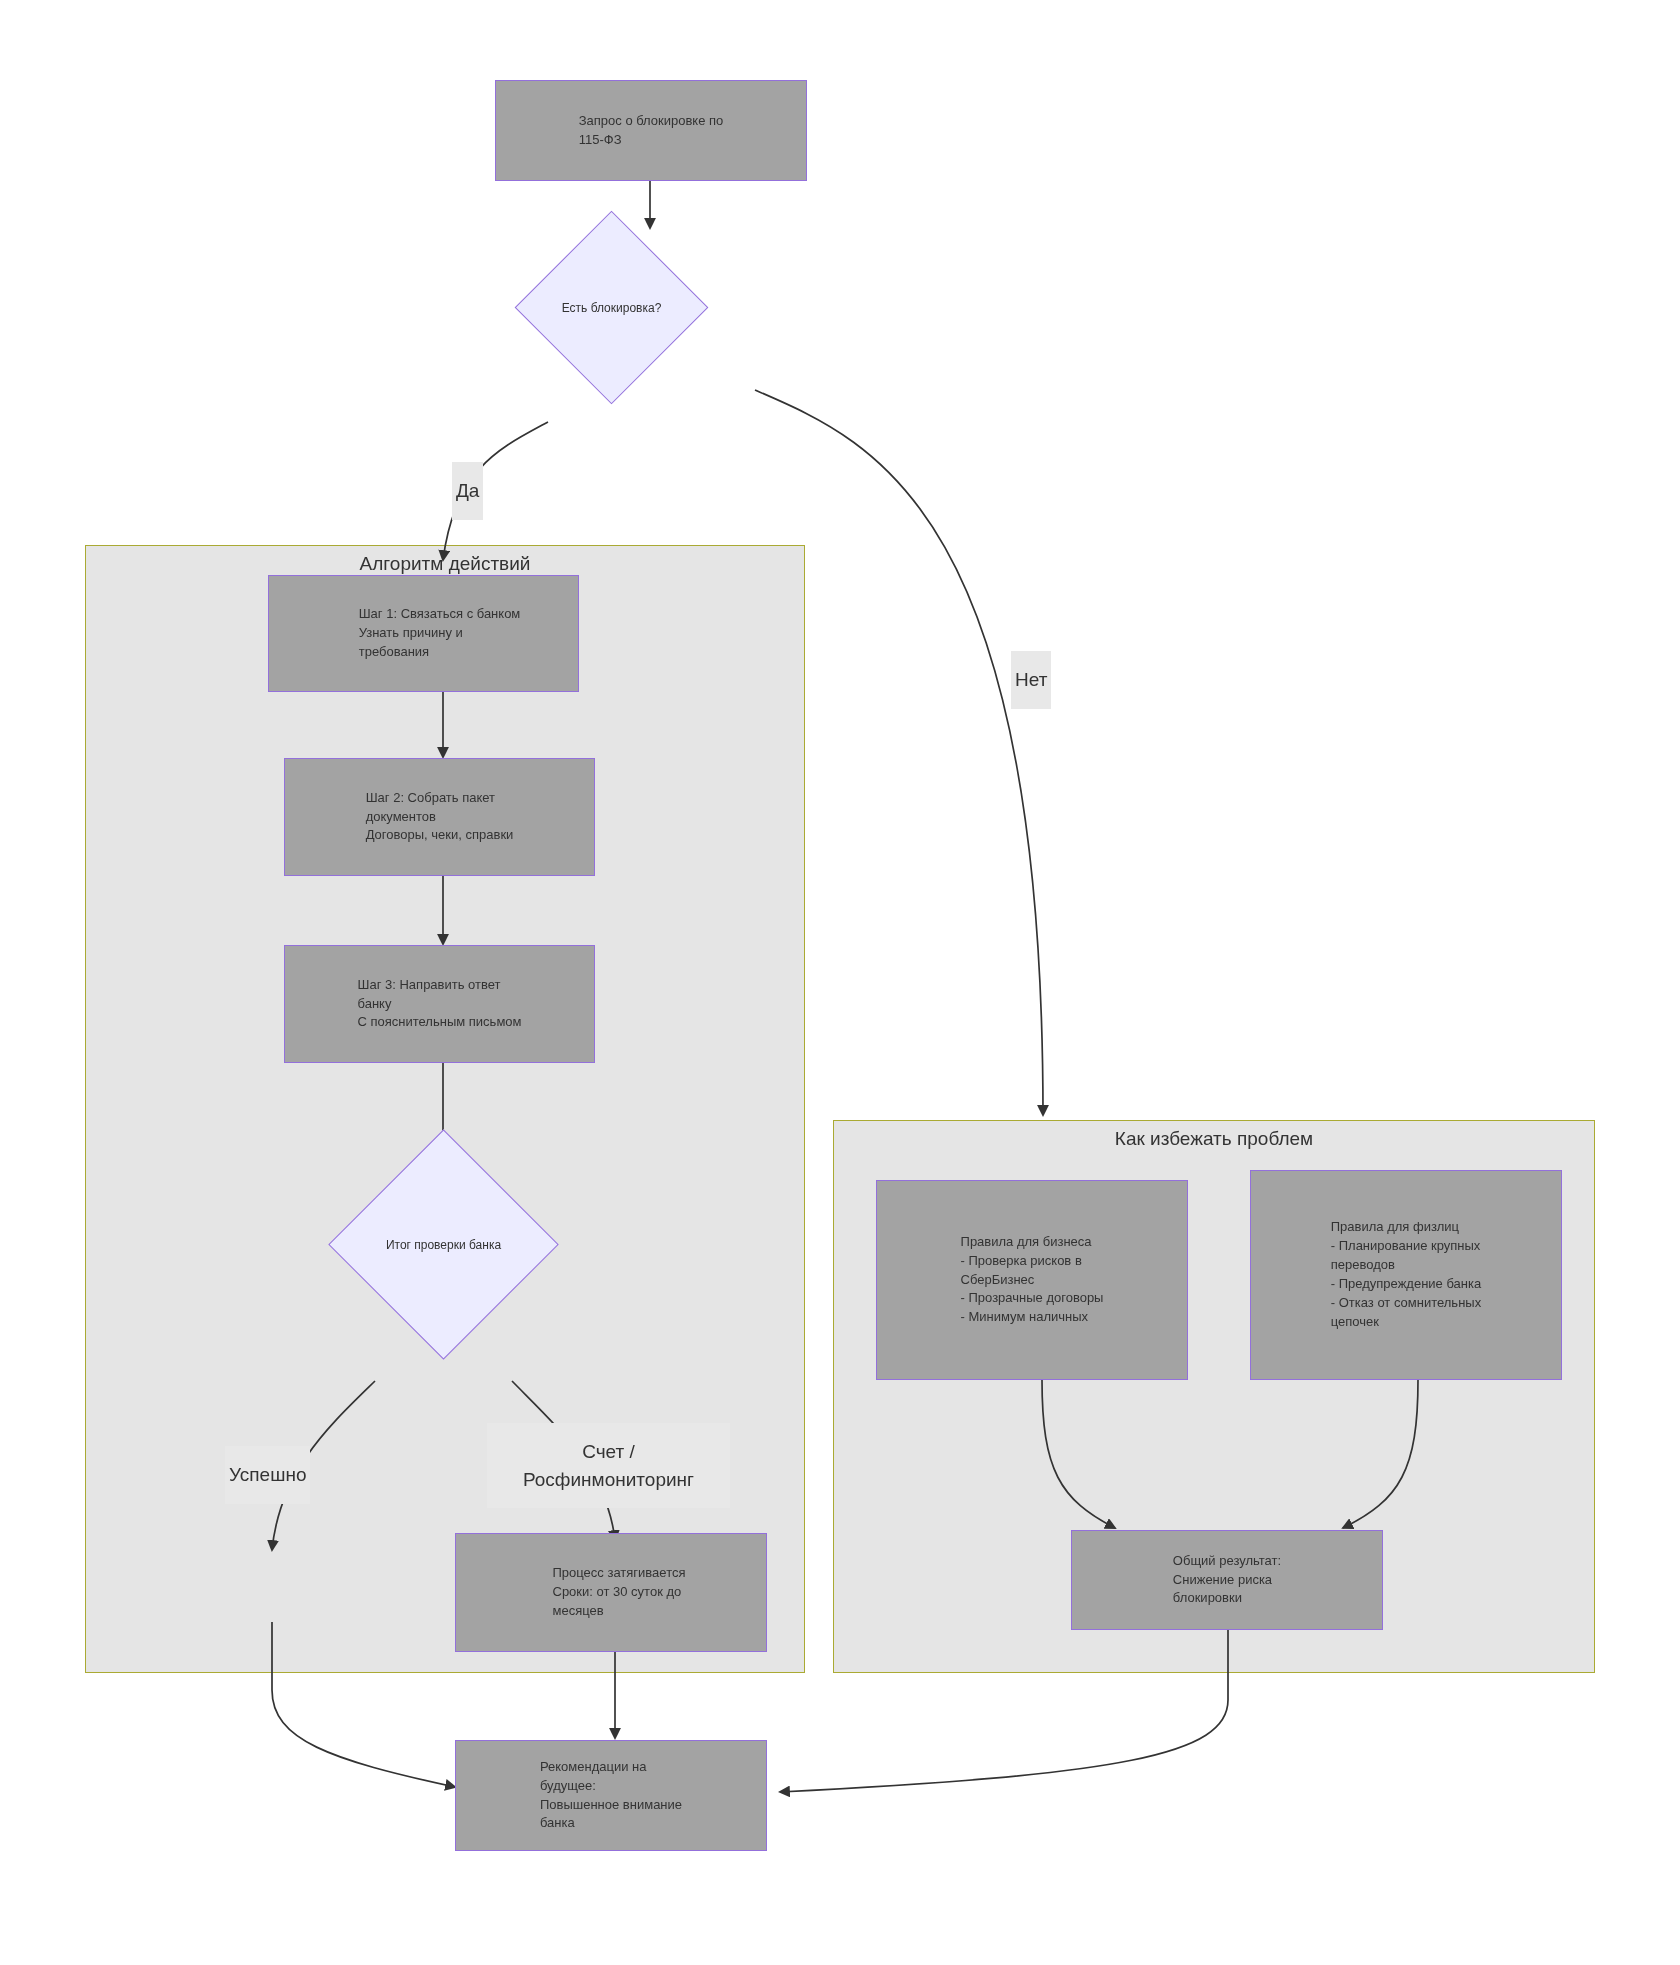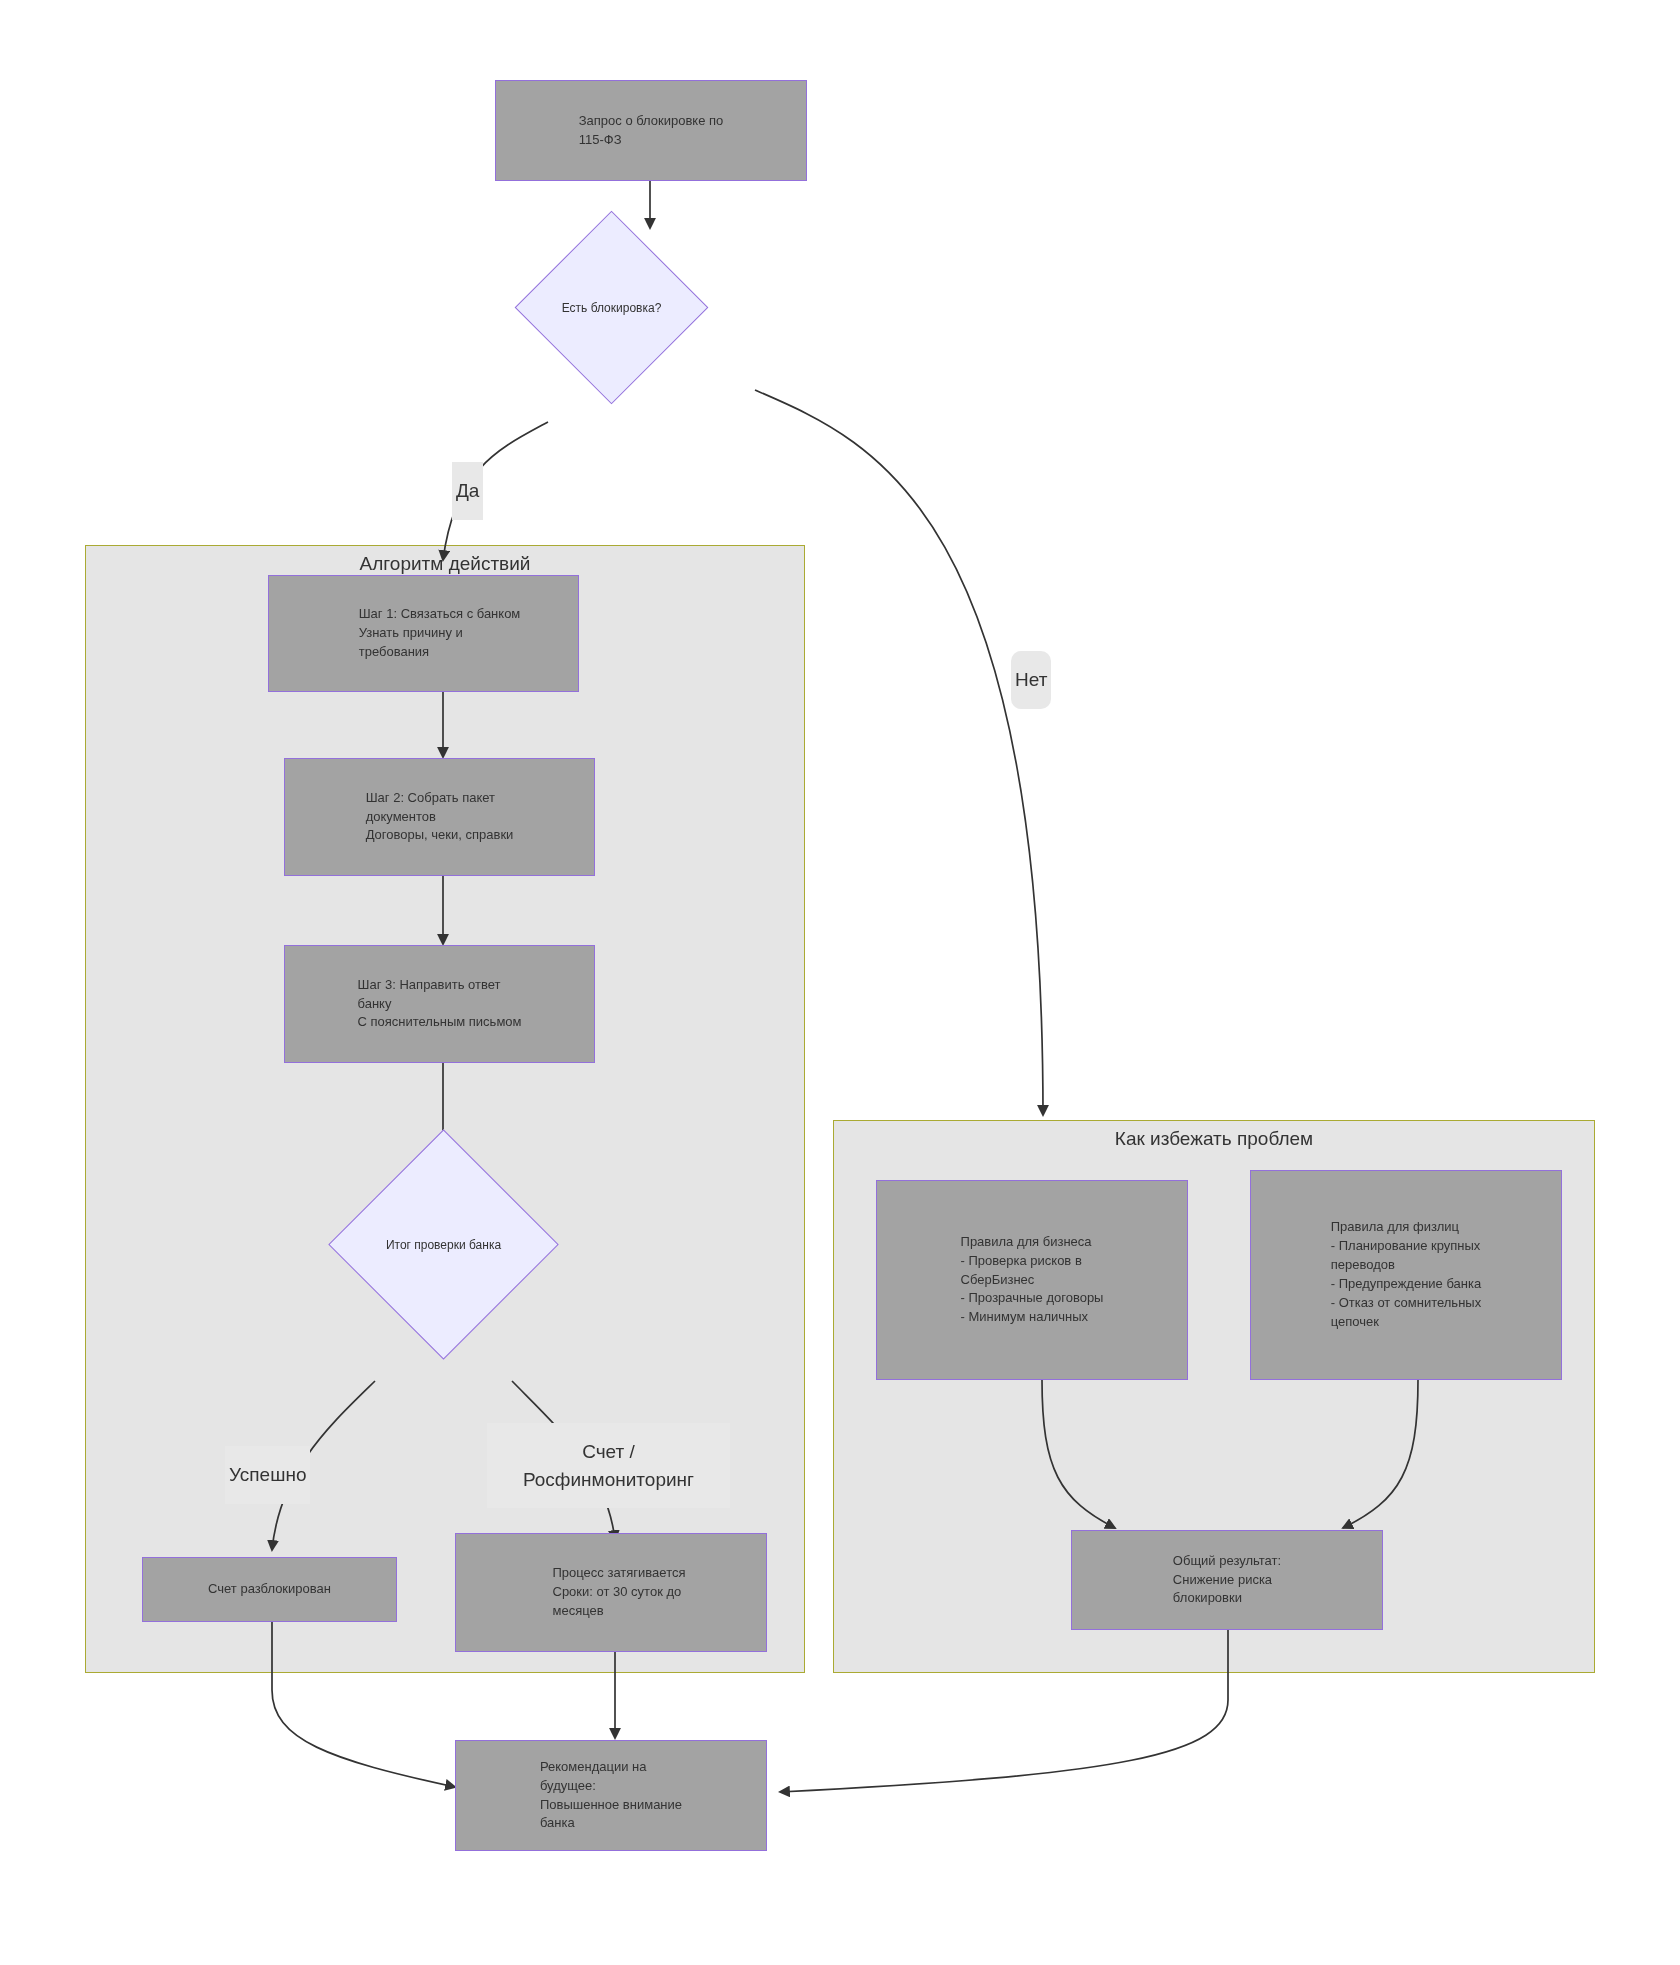--- a/index.html
+++ b/index.html
@@ -159,21 +159,20 @@
 
   <div class="node" style="left:284px; top:945px; width:311px; height:118px;">Шаг 3: Направить ответ
 банку
 С пояснительным письмом</div>
 
   <div class="diamond-wrap" style="left:362px; top:1163px; width:163px; height:163px;">
     <div class="diamond-shape"></div>
     <div class="diamond-label">Итог проверки банка</div>
   </div>
 
-  <div class="node" style="left:142px; top:1557px; width:255px; height:65px;">Счет разблокирован</div>
 
   <div class="node" style="left:455px; top:1533px; width:312px; height:119px;padding-left:16px;">Процесс затягивается
 Сроки: от 30 суток до
 месяцев</div>
 
   <div class="node" style="left:876px; top:1180px; width:312px; height:200px;">Правила для бизнеса
 - Проверка рисков в
 СберБизнес
 - Прозрачные договоры
 - Минимум наличных</div>
@@ -189,20 +188,20 @@
 Снижение риска
 блокировки</div>
 
   <div class="node" style="left:455px; top:1740px; width:312px; height:111px;">Рекомендации на
 будущее:
 Повышенное внимание
 банка</div>
 
   <div class="edge-label" style="left:452px; top:462px;">Да</div>
 
-  <div class="edge-label" style="left:1011px; top:651px;border-radius:10px;">Нет</div>
+  <div class="edge-label" style="left:1011px; top:651px;">Нет</div>
 
   <div class="edge-label" style="left:225px; top:1446px;">Успешно</div>
 
   <div class="edge-label" style="left:487px; top:1423px; width:243px;">Счет /
 Росфинмониторинг</div>
 
 </div>
 
 </body></html>

